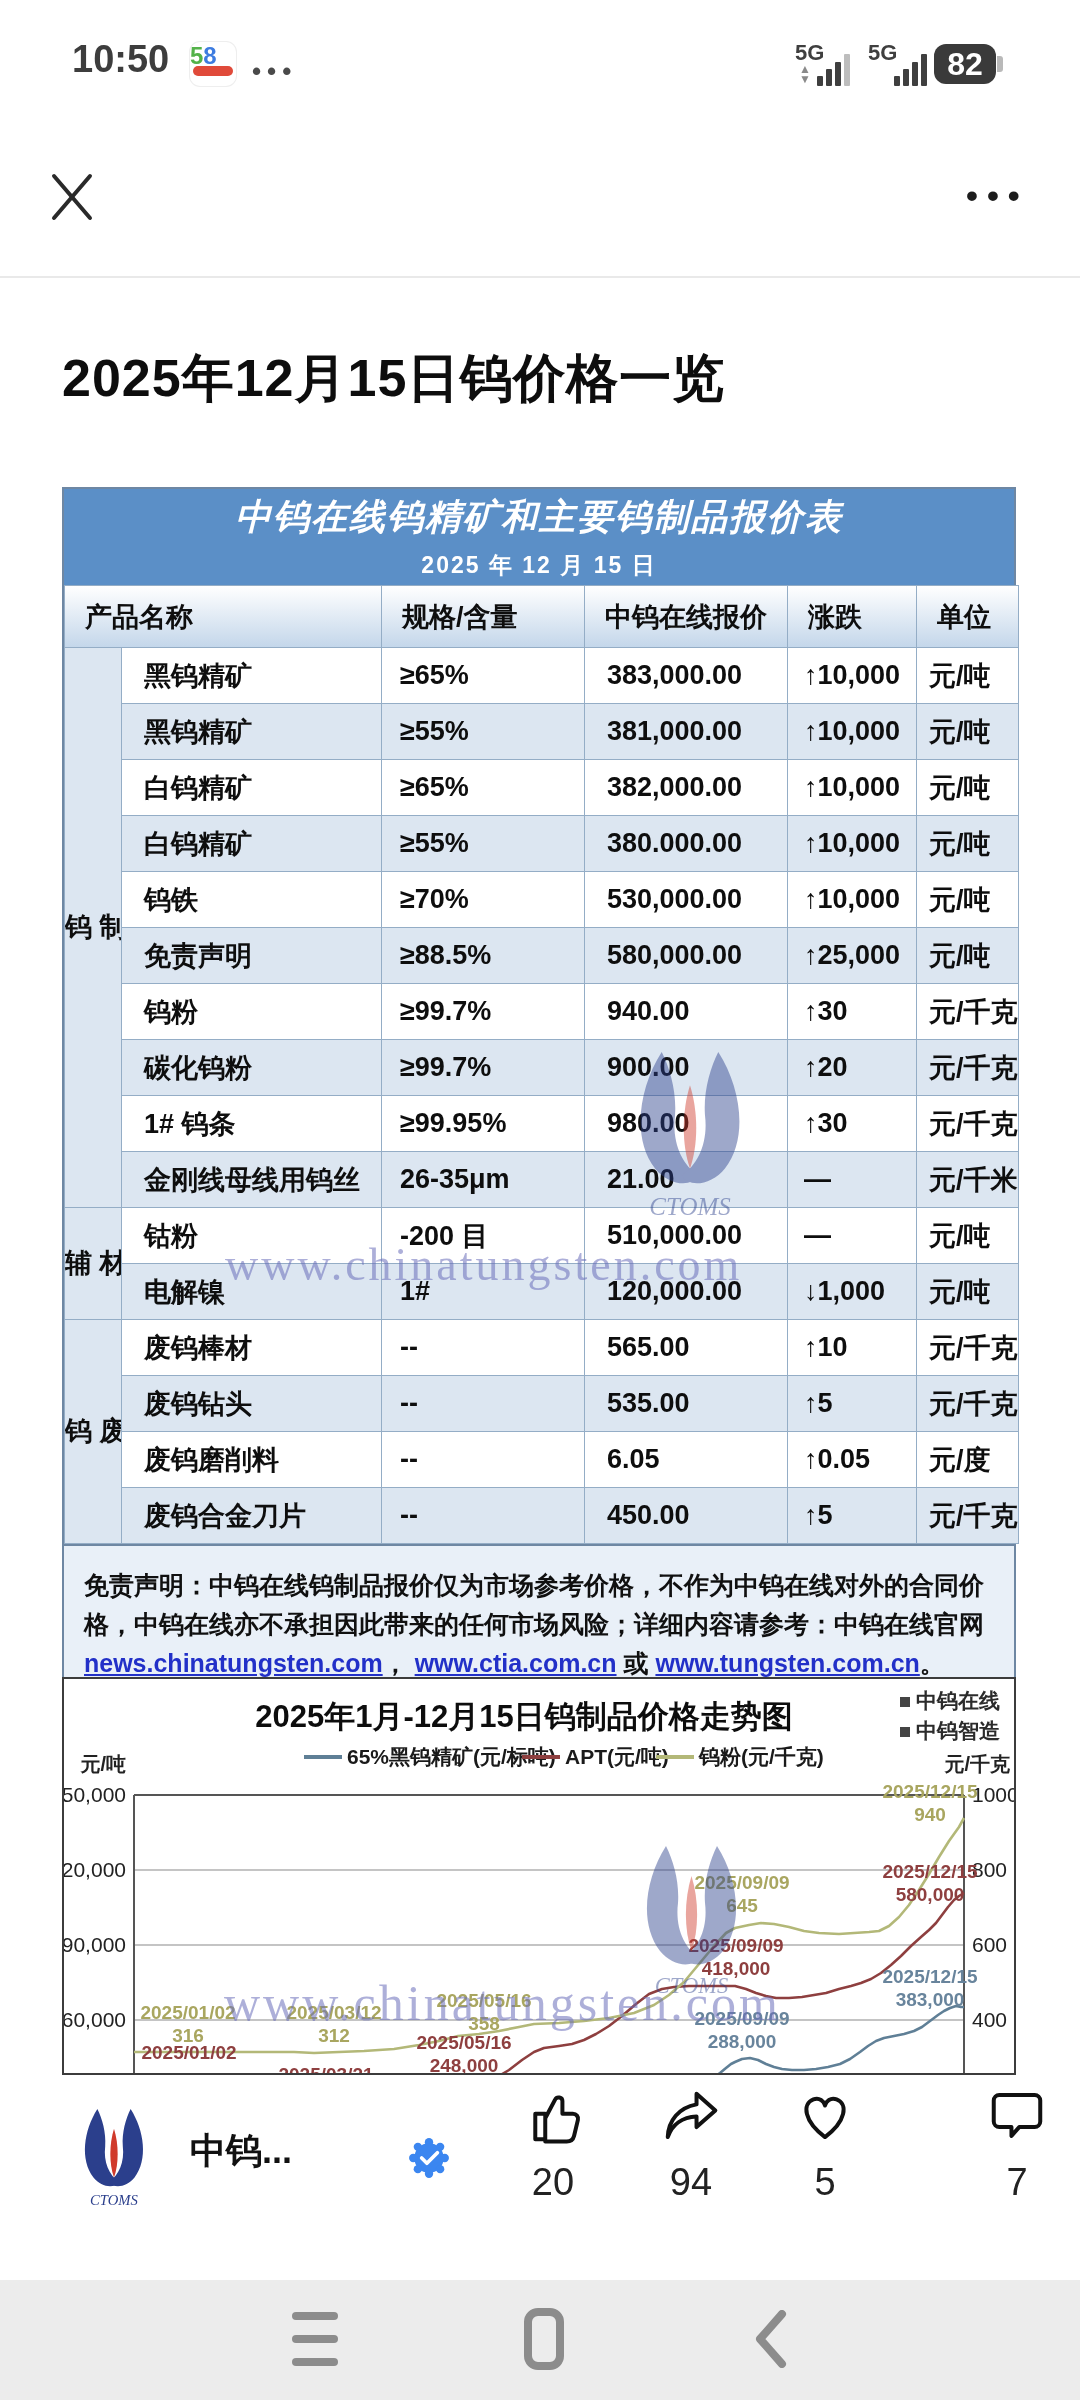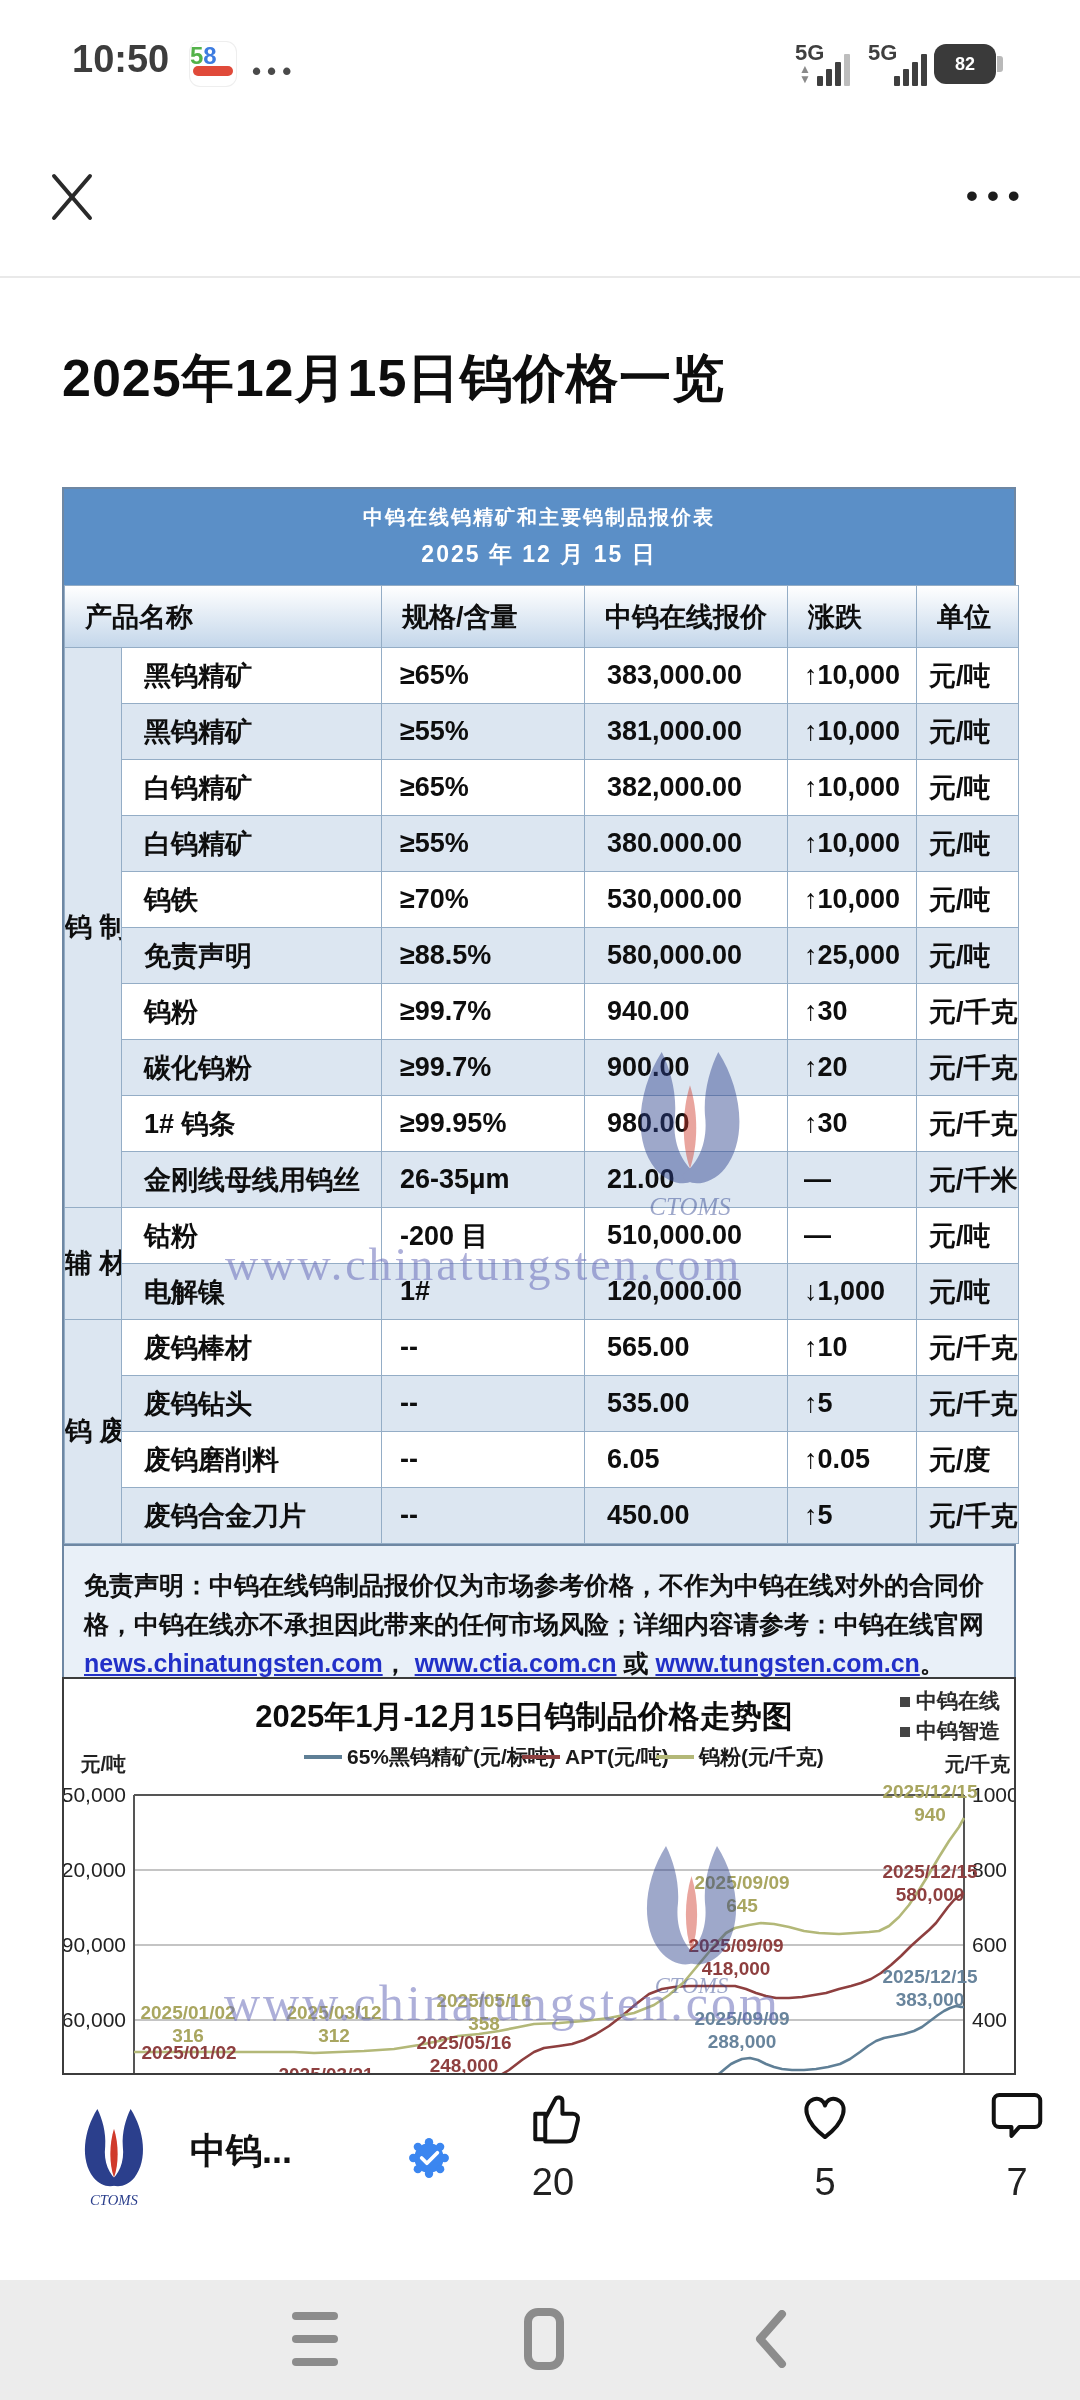--- a/index.html
+++ b/index.html
@@ -16,35 +16,35 @@
   .app-chip .n8 { color:#3d7ce0; font-weight:800; font-size:24px; }
   .app-chip .ribbon { display:block; margin:-4px auto 0; width:40px; height:10px; border-radius:5px; background:#e04a3a; }
   .sb-dots { position:absolute; left:252px; top:56px; letter-spacing:6px; font-size:26px; color:#4a4a4a; font-weight:700; }
   .net { position:absolute; top:40px; width:70px; height:46px; }
   .net .g { font-size:22px; font-weight:800; color:#3f3f3f; }
   .bars { position:absolute; bottom:0; left:22px; display:flex; align-items:flex-end; gap:3px; }
   .bar { width:6px; background:#3f3f3f; border-radius:1px; }
   .bar.light { background:#bdbdbd; }
   .updown { position:absolute; bottom:2px; left:4px; font-size:12px; color:#8a8a8a; line-height:10px; }
   .battery { position:absolute; left:934px; top:44px; width:62px; height:40px; background:#3a3a3a;
-    border-radius:12px; color:#fff; font-weight:800; font-size:18px; text-align:center; line-height:40px; }
+    border-radius:12px; color:#fff; font-weight:800; font-size:32px; text-align:center; line-height:40px; }
   .battery .nub { position:absolute; right:-7px; top:12px; width:6px; height:16px; background:#b9b9b9; border-radius:0 3px 3px 0; }
 
   
   .close-x { position:absolute; left:44px; top:168px; width:56px; height:56px; }
   .more-menu { position:absolute; left:966px; top:176px; letter-spacing:9px; font-size:34px; color:#1c1c1c; font-weight:700; }
   .divider { position:absolute; left:0; top:276px; width:1080px; height:2px; background:#e9e9e9; }
 
   
   .page-title { position:absolute; left:62px; top:344px; width:960px; font-size:52px; font-weight:800; color:#0d0d0d; letter-spacing:1px; }
 
   
   .table-wrap { position:absolute; left:62px; top:487px; width:954px; border:2px solid #6e87a3; background:#fff; }
   .tbl-banner { height:96px; background:#5b8fc7; color:#fff; display:flex; flex-direction:column; align-items:center; justify-content:center; gap:8px; }
-  .tbl-banner .t1 { font-size:20px; font-weight:700; letter-spacing:2px; }
+  .tbl-banner .t1 { font-size:36px; font-weight:700; letter-spacing:2px;font-style:italic; }
   .tbl-banner .t2 { font-size:23px; font-weight:700; letter-spacing:2px; }
   table.price { width:100%; border-collapse:collapse; table-layout:fixed; }
   table.price th, table.price td { border:1px solid #94adc6; font-size:27px; font-weight:700; color:#0e0e0e; overflow:hidden; white-space:nowrap; }
   tr.hdr { height:62px; background:linear-gradient(#ffffff, #c3d6ea); }
   tr.hdr th { text-align:left; padding-left:20px; }
   tr.body-row { height:56px; background:#fff; }
   tr.body-row.alt { background:#dce6f1; }
   td.group-cell { background:#dce6f1; text-align:center; font-size:27px; line-height:1.35; white-space:pre-line; vertical-align:middle; }
   td.c-name { padding-left:22px; }
   td.c-spec { padding-left:18px;margin-top:14px; }
@@ -365,20 +365,26 @@
       </g>
       <path d="M13 20 l5 5 l10 -10" stroke="#fff" stroke-width="3.5" fill="none" stroke-linecap="round" stroke-linejoin="round"></path>
     </svg>
 
     <div class="action a-like">
       <svg width="64" height="62" viewBox="0 0 56 56">
         <path d="M12 26 h9 v23 h-9 z M21 30 l9 -17 c1.5 -3 6.5 -2 6.5 1.5 v11.5 h9.5 c3 0 5.2 2.6 4.5 5.5 l-3.5 14.5 c-.8 3.1 -3.5 5 -6.6 5 H21 z" fill="none" stroke="#111" stroke-width="3.6" stroke-linejoin="round"></path>
       </svg>
       <span class="cnt">20</span>
     </div>
+    <div class="action a-share">
+      <svg width="64" height="62" viewBox="0 0 56 56">
+        <path d="M33 8 L50 23 L33 38 v-9.5 C20 29 11 36 7 47 C7.5 32 17 20.5 33 17.5 z" fill="none" stroke="#111" stroke-width="3.6" stroke-linejoin="round"></path>
+      </svg>
+      <span class="cnt">94</span>
+    </div>
     <div class="action a-heart">
       <svg width="64" height="62" viewBox="0 0 56 56">
         <path d="M28 47 C9 33 7 17 17.5 13 c5.5 -2 9.5 1.5 10.5 5.5 c1 -4 5 -7.5 10.5 -5.5 C49 17 47 33 28 47 z" fill="none" stroke="#111" stroke-width="3.6" stroke-linejoin="round"></path>
       </svg>
       <span class="cnt">5</span>
     </div>
     <div class="action a-comment">
       <svg width="64" height="62" viewBox="0 0 56 56">
         <path d="M12 9 h32 a5 5 0 0 1 5 5 v19 a5 5 0 0 1 -5 5 H30 l-7 8 v-8 h-11 a5 5 0 0 1 -5 -5 V14 a5 5 0 0 1 5 -5 z" fill="none" stroke="#111" stroke-width="3.6" stroke-linejoin="round"></path>
       </svg>

